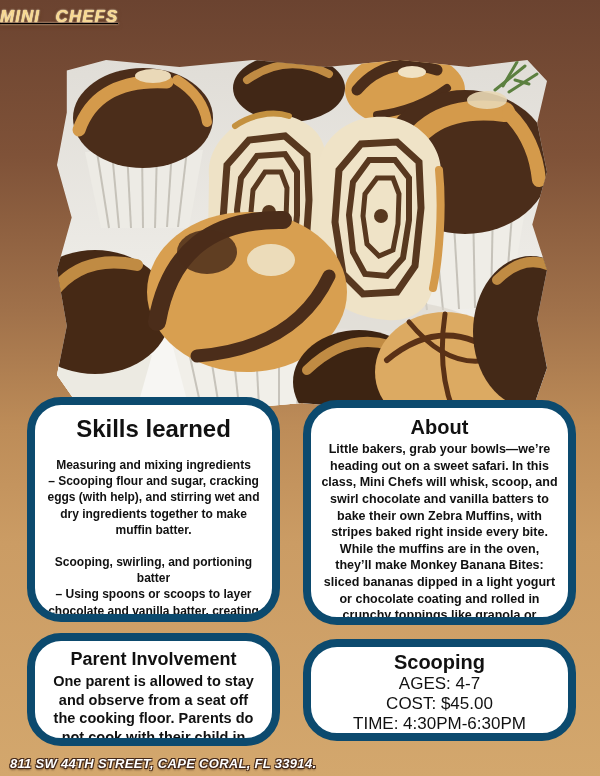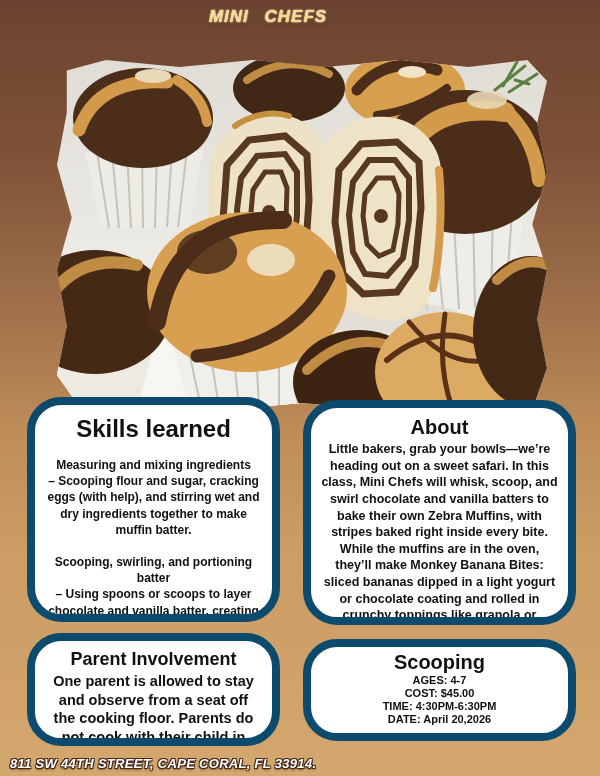--- a/index.html
+++ b/index.html
@@ -2,22 +2,22 @@
 <html><head>
 <meta charset="utf-8">
 <style>
   html,body{margin:0;padding:0;}
   body{
     width:600px;height:776px;position:relative;overflow:hidden;
     font-family:"Liberation Sans", sans-serif;
     background:linear-gradient(180deg,#6b4330 0%,#7f5238 20%,#a0714a 40%,#bd8c58 55%,#cb9c64 70%,#d3a76d 100%);
   }
   
-  .flyer-header{position:absolute;top:8px;left:0;width:536px;text-align:center;
-    font-style:italic;font-weight:bold;letter-spacing:1px;line-height:1.1;}
+  .flyer-header{position:absolute;top:8px;left:0;width:536px;text-align:left;
+    font-style:italic;font-weight:bold;letter-spacing:1px;line-height:1.1;text-decoration:underline;}
   .hdr-line1{font-size:17px;word-spacing:10px;color:#f7d891;
     text-shadow:0 0 1px #fff6e0,0 0 2px #fff0cf,0 2px 4px rgba(90,50,10,.65);}
   .hdr-line2{font-size:20px;color:#f7d891;margin-top:2px;
     text-shadow:0 0 1px #fff6e0,0 0 2px #fff0cf,0 2px 4px rgba(90,50,10,.65);}
   
   .photo-wrap{position:absolute;left:57px;top:60px;width:490px;height:350px;
     clip-path:polygon(2% 3%,10% 0%,25% 2%,40% 0%,55% 2%,70% 0%,84% 2%,96% 0%,100% 6%,98% 18%,100% 32%,97% 47%,100% 60%,98% 74%,100% 88%,97% 100%,82% 98%,66% 100%,50% 98%,34% 100%,18% 98%,5% 100%,0% 90%,2% 76%,0% 60%,3% 45%,0% 30%,2% 15%);}
   .photo-wrap svg{display:block;}
   
   .card{position:absolute;background:#ffffff;border:8px solid #0c4a6e;border-radius:34px;
@@ -28,21 +28,21 @@
   .card-details{left:303px;top:639px;width:273px;height:102px;padding:3px 10px;}
   .card-title{font-weight:bold;}
   .card-skills .card-title{font-size:24px;margin:4px 0 14px;}
   .card-about .card-title{font-size:20px;margin:4px 0 2px;}
   .card-parent .card-title{font-size:18px;margin:2px 0 2px;}
   .card-details .card-title{font-size:20px;margin:1px 0 0;}
   .card-body{font-size:12px;font-weight:bold;line-height:1.35;white-space:pre-line;}
   .card-about .card-body{font-size:12.5px;line-height:1.33;}
   .card-parent .card-body{font-size:14.5px;line-height:1.28;}
   .skills-paras .para{margin:0 0 16px;}
-  .details-rows{font-size:11px;font-weight:bold;line-height:1.17;text-align:center;}
+  .details-rows{font-size:17px;font-weight:normal;line-height:1.17;text-align:center;}
   
   .flyer-footer{position:absolute;left:0;bottom:5px;width:600px;display:flex;
     justify-content:space-between;padding:0 10px;box-sizing:border-box;
     font-style:italic;font-weight:bold;font-size:13px;color:#ffffff;letter-spacing:.3px;
     text-shadow:-1px -1px 0 #43281a,1px -1px 0 #43281a,-1px 1px 0 #43281a,1px 1px 0 #43281a,0 2px 2px rgba(40,20,8,.6);}
 </style>
 </head>
 <body>
 
 <div class="flyer-header">

